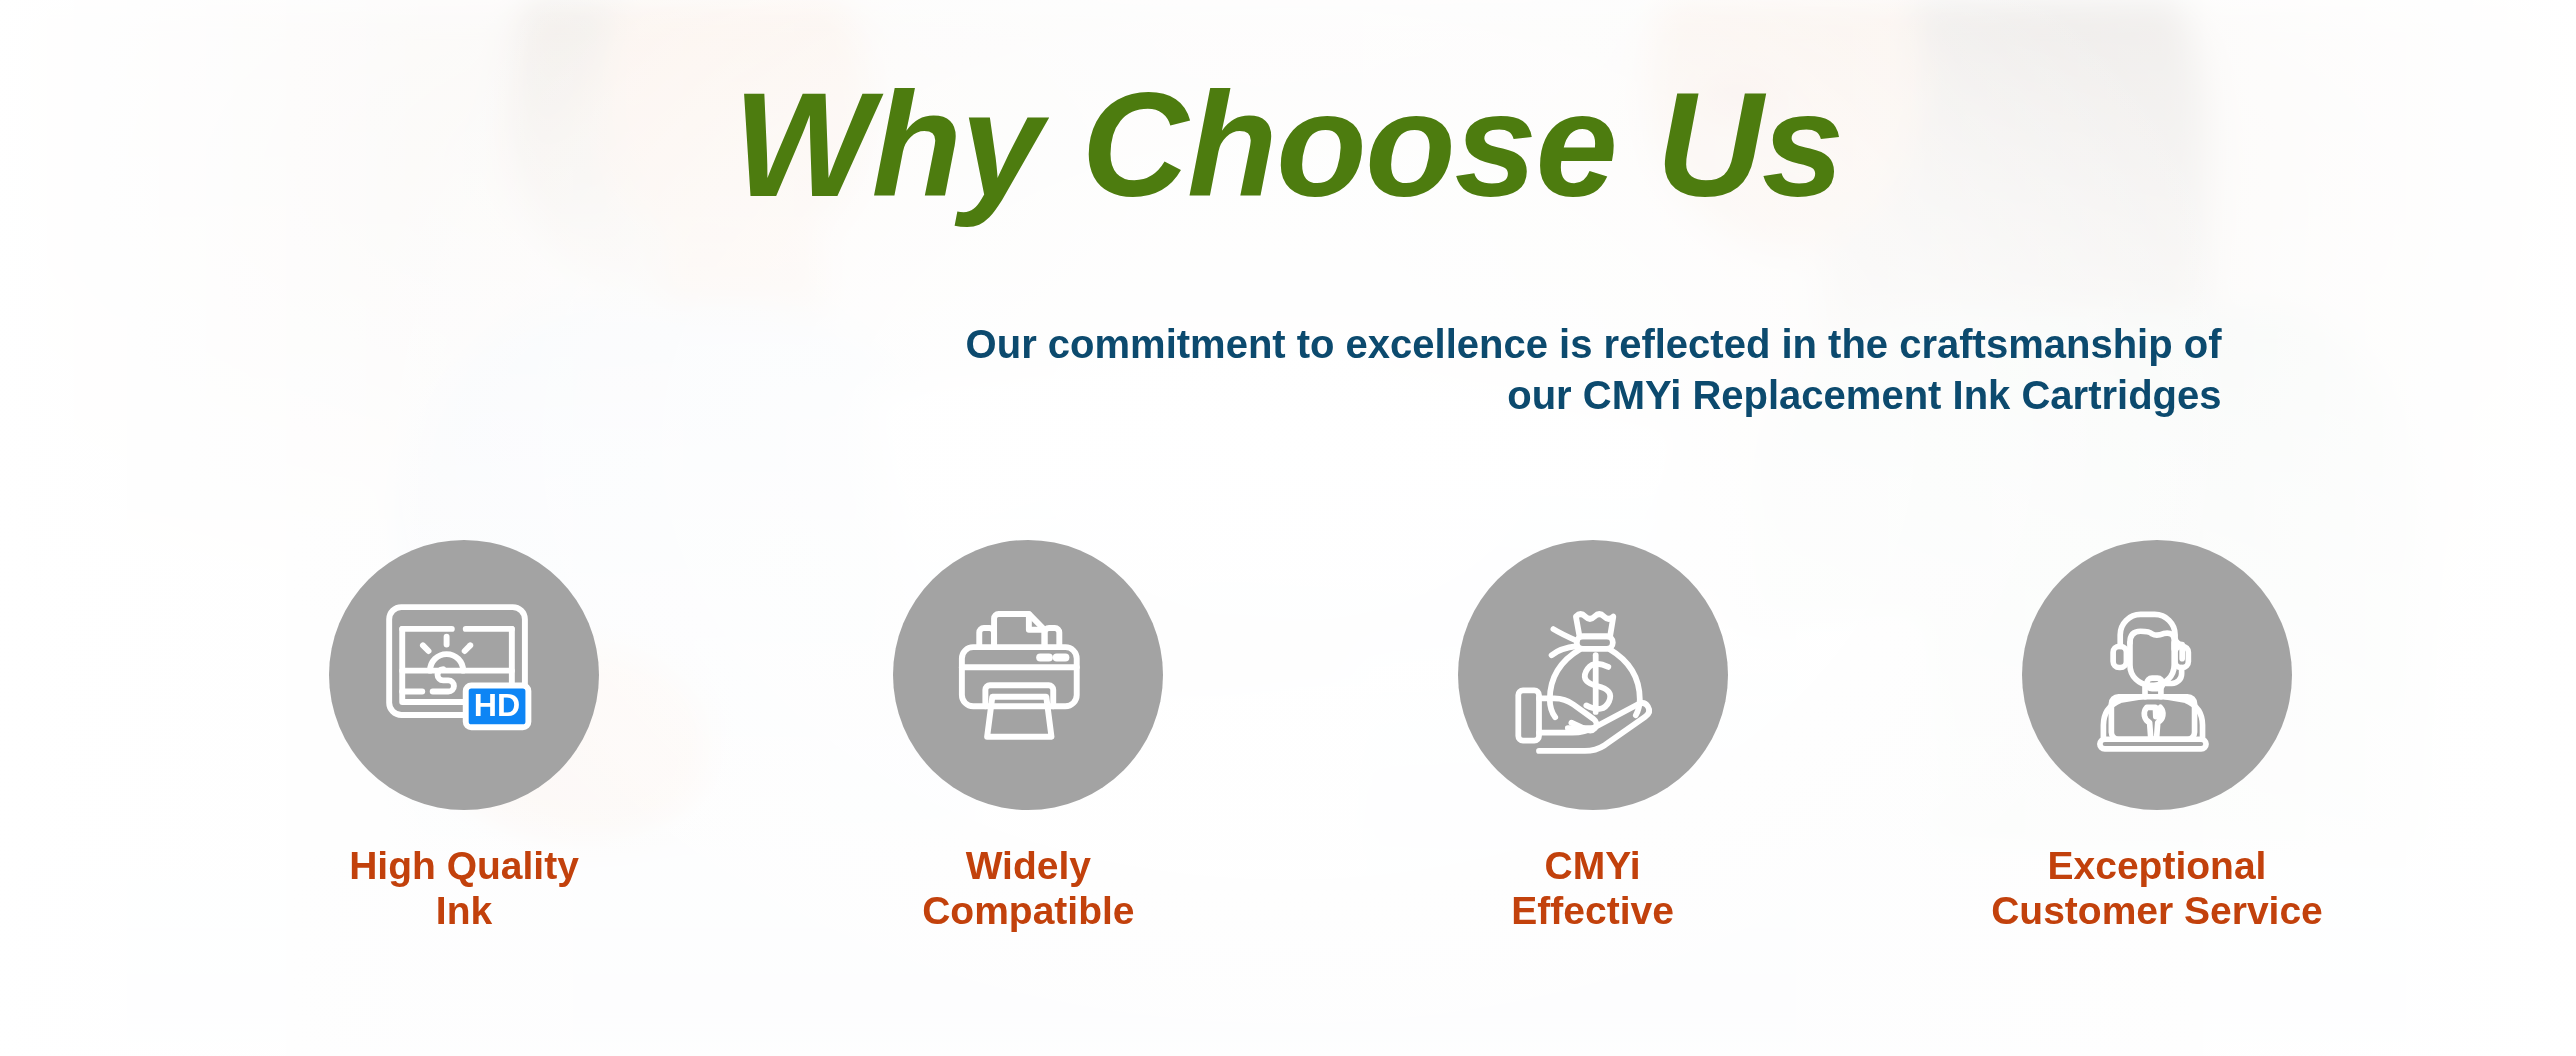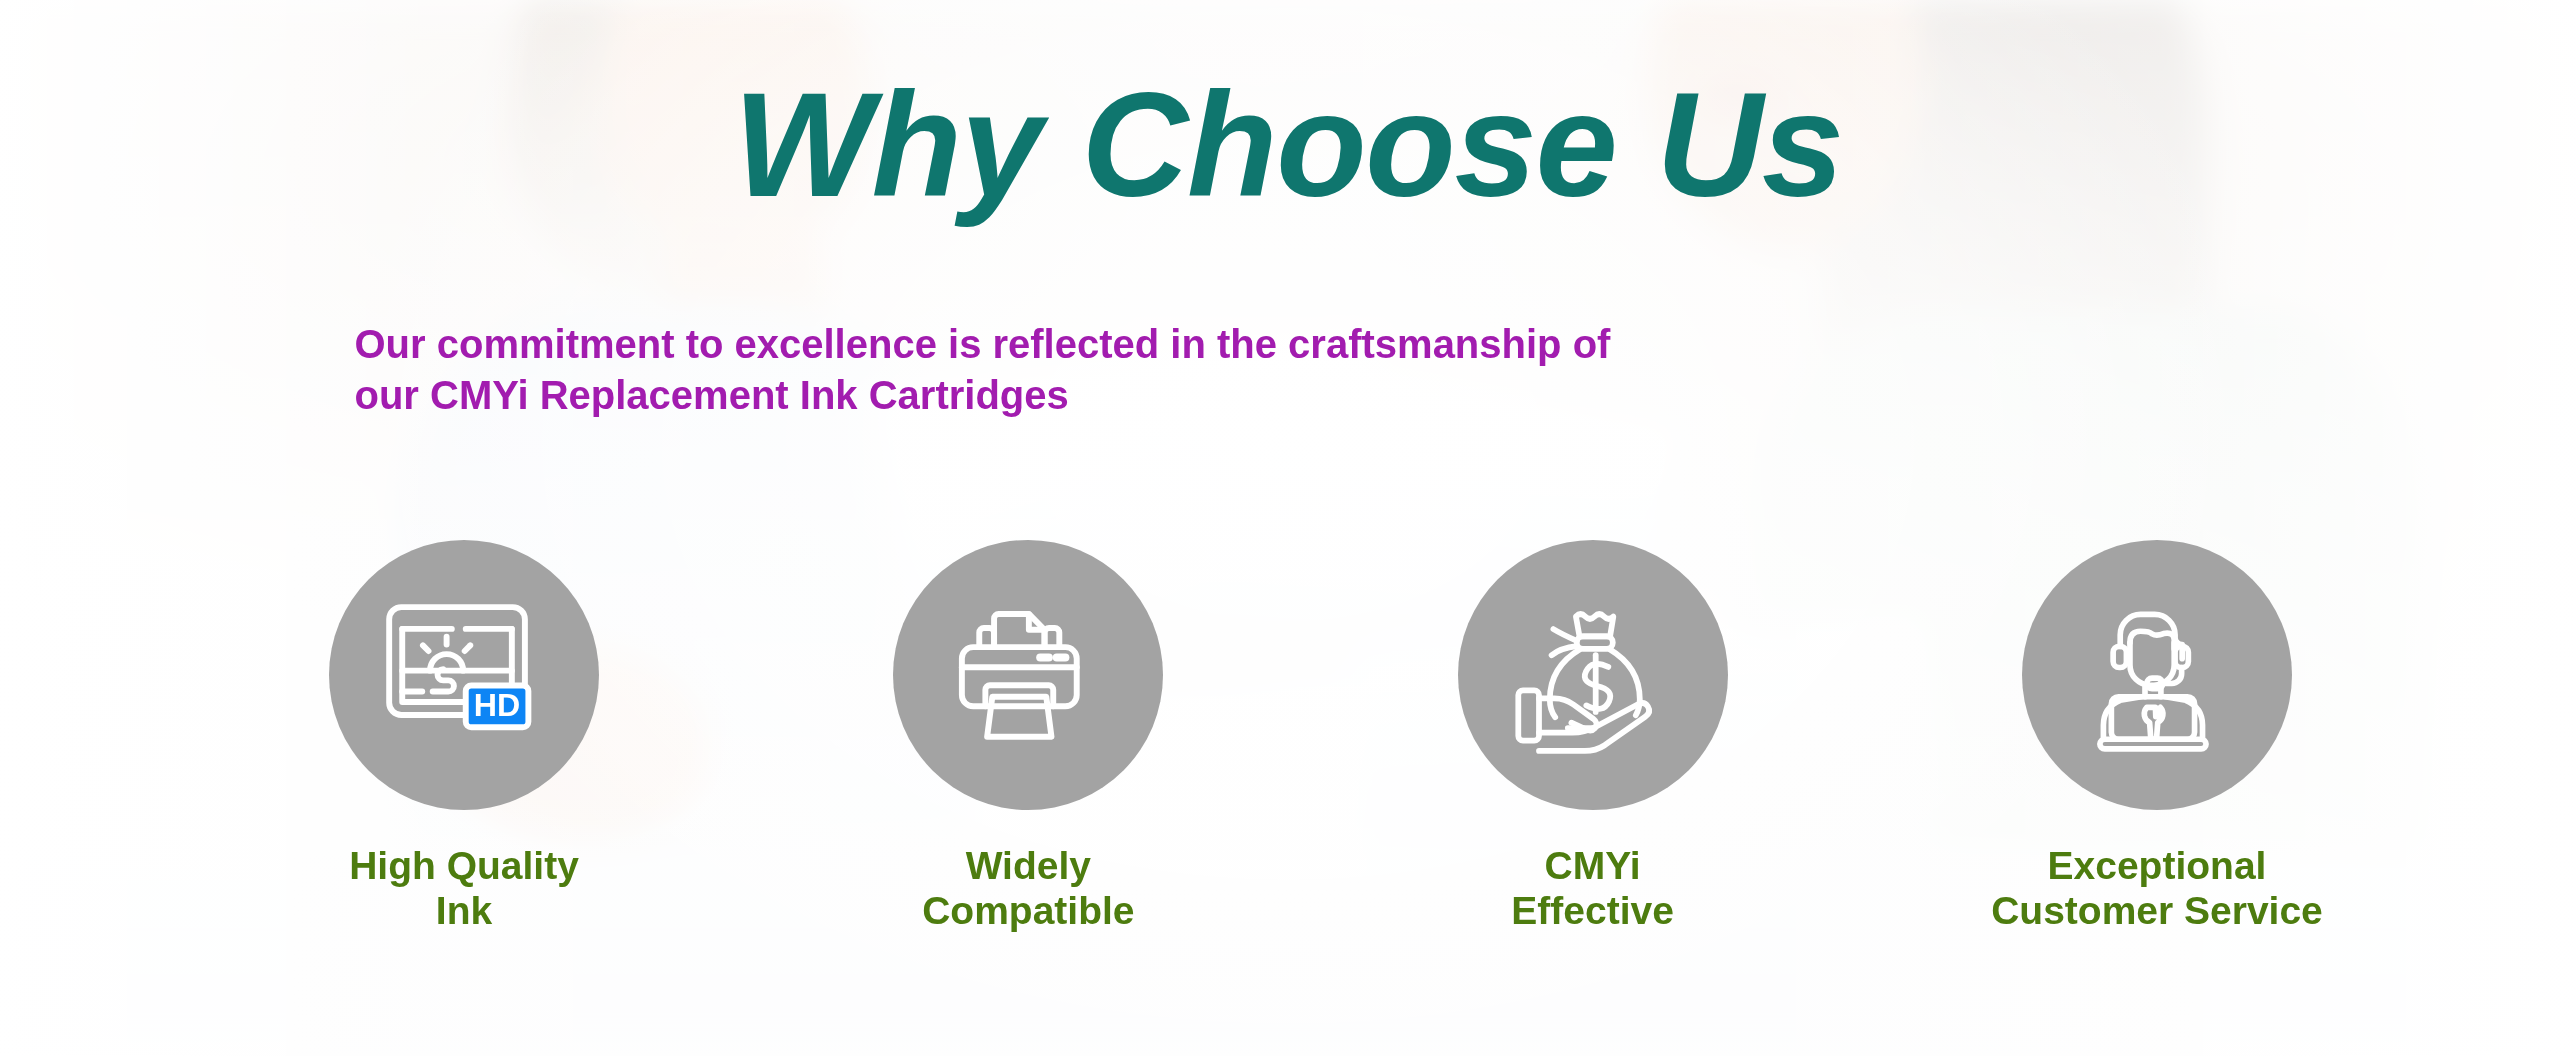--- a/index.html
+++ b/index.html
@@ -149,34 +149,34 @@
 
   .title{
     position:absolute;
     left:0; right:0; top:71px;
     text-align:center;
     font-size:148px;
     line-height:1.0;
     font-weight:bold;
     font-style:italic;
     letter-spacing:-1.3px;
-    color:#0f766e;
+    color:#4d7c0f;
     white-space:nowrap;
   }
 
   .subtitle{
     position:absolute;
     left:50%; top:319px;
     transform:translateX(-50%);
     width:1867px;
-    text-align:left;
+    text-align:right;
     font-size:40px;
     line-height:1.28;
     font-weight:bold;
-    color:#a21caf;
+    color:#0c4a6e;
   }
   .subtitle .line{ display:block; }
 
   .features{
     position:absolute;
     left:258px; top:540px;
     width:2105px;
     display:flex;
     justify-content:space-between;
     align-items:flex-start;
@@ -196,21 +196,21 @@
     justify-content:center;
     flex:0 0 auto;
   }
   .icon-circle svg{ display:block; }
   .feature-label{
     margin-top:33px;
     text-align:center;
     font-size:39px;
     line-height:1.16;
     font-weight:bold;
-    color:#4d7c0f;
+    color:#c2410c;
     white-space:pre-line;
   }
 </style>
 </head>
 <body>
 
 <div id="banner">
 
   <div class="bg-layer">
     <div class="bg-base"></div>

